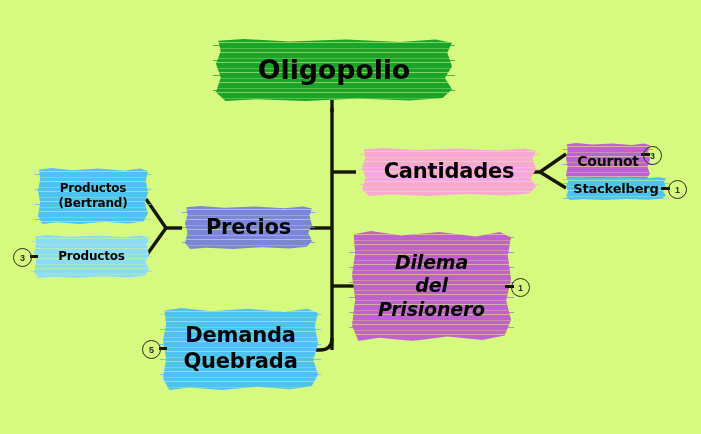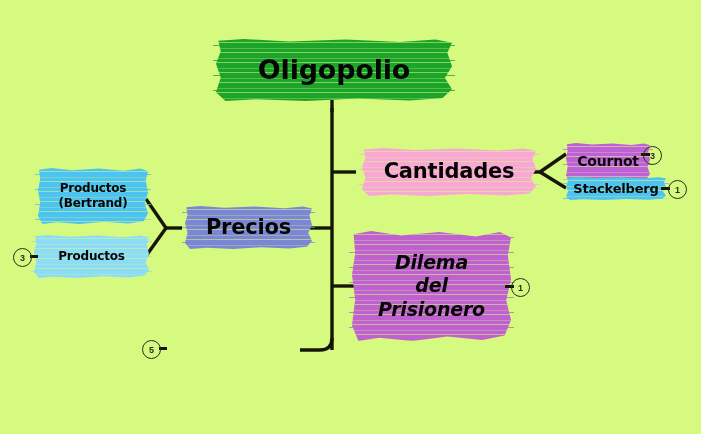--- a/index.html
+++ b/index.html
@@ -190,18 +190,23 @@
     <span class="brush" style="--c:#bf62cf;"></span>
     <span>Dilema</span>
     <span>del</span>
     <span>Prisionero</span>
   </div>
   <div class="badge-stem" style="left:505px; top:285px; width:9px;"></div>
   <div class="badge" style="left:511px; top:278px;">
     <span>1</span>
   </div>
 
+  <div class="node" style="left:163px; top:308px; width:155px; height:82px; font-size:21px; flex-direction:column;">
+    <span class="brush" style="--c:#4cc3f0;"></span>
+    <span>Demanda</span>
+    <span>Quebrada</span>
+  </div>
   <div class="badge-stem" style="left:159px; top:347px; width:8px;"></div>
   <div class="badge" style="left:142px; top:340px;">
     <span>5</span>
   </div>
 
 </div>
 
 </body></html>

